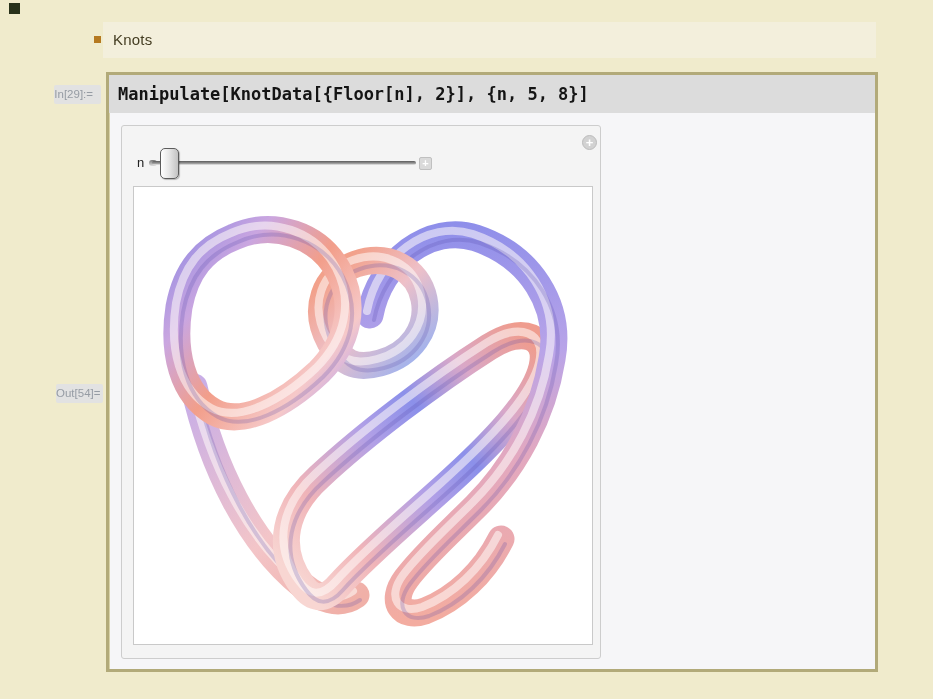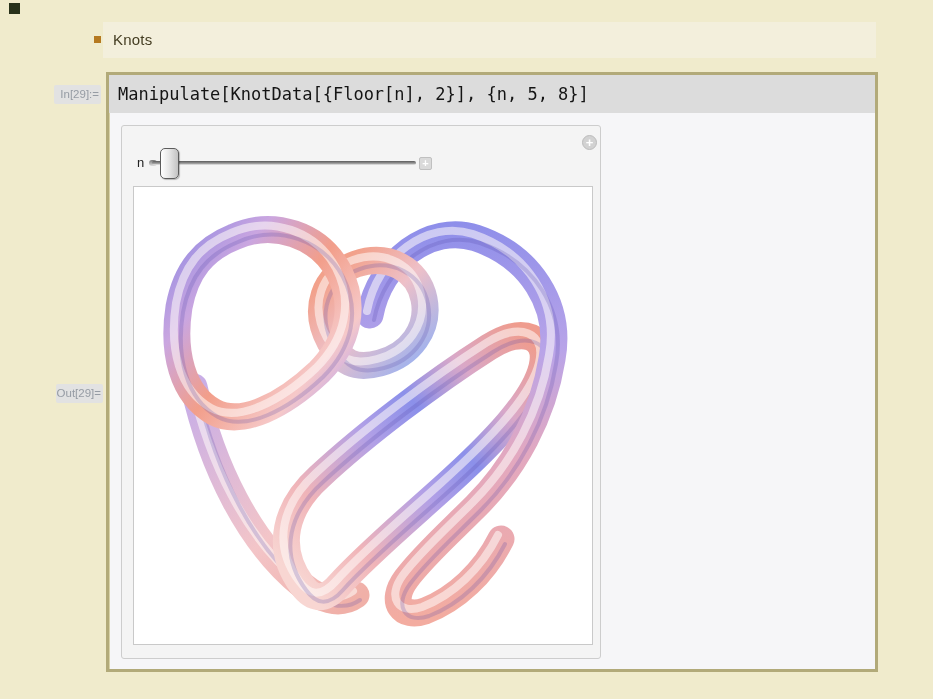--- a/index.html
+++ b/index.html
@@ -36,26 +36,26 @@
     background:#f6f6f8;
     box-shadow:inset 1px 1px 0 #d8d2a8;
   }
   .input-cell {
     position:absolute; left:109px; top:75px; width:766px; height:38px;
     background:#dcdcdc;
   }
   .input-code {
     position:absolute; left:118px; top:75px; height:38px; line-height:38px;
     font-family:"DejaVu Sans Mono","Liberation Mono",monospace;
-    font-weight:normal; font-size:17px; color:#141414; white-space:pre;
+    font-weight:bold; font-size:17px; color:#141414; white-space:pre;
   }
   .cell-label {
     position:absolute; width:47px; height:19px; line-height:19px;
     background:#e2e2e2; color:#969ca4; font-size:11.5px; text-align:right;
-    padding-right:2px; border-radius:2px;
+    padding-right:8px; border-radius:2px;
   }
   .in-label  { left:54px; top:85px; }
   .out-label { left:56px; top:384px; }
   
   .manip-panel {
     position:absolute; left:121px; top:125px; width:480px; height:534px;
     background:#f4f4f4; border:1px solid #cdcdcd; border-radius:3px;
   }
   .panel-plus {
     position:absolute; left:582px; top:135px; width:15px; height:15px;
@@ -101,21 +101,21 @@
 <div class="section-header"></div>
 <div class="section-bullet"></div>
 <div class="section-title">Knots</div>
 
 <div class="cell-group"></div>
 
 <div class="input-cell"></div>
 <div class="input-code">Manipulate[KnotData[{Floor[n], 2}], {n, 5, 8}]</div>
 
 <div class="cell-label in-label">In[29]:=</div>
-<div class="cell-label out-label">Out[29]=</div>
+<div class="cell-label out-label">Out[54]=</div>
 
 <div class="manip-panel"></div>
 <div class="panel-plus">+</div>
 
 <span class="slider-name">n</span>
 <div class="slider-track-cap"></div>
 <div class="slider-track"></div>
 <div class="slider-thumb"></div>
 <div class="slider-plus">+</div>
 

